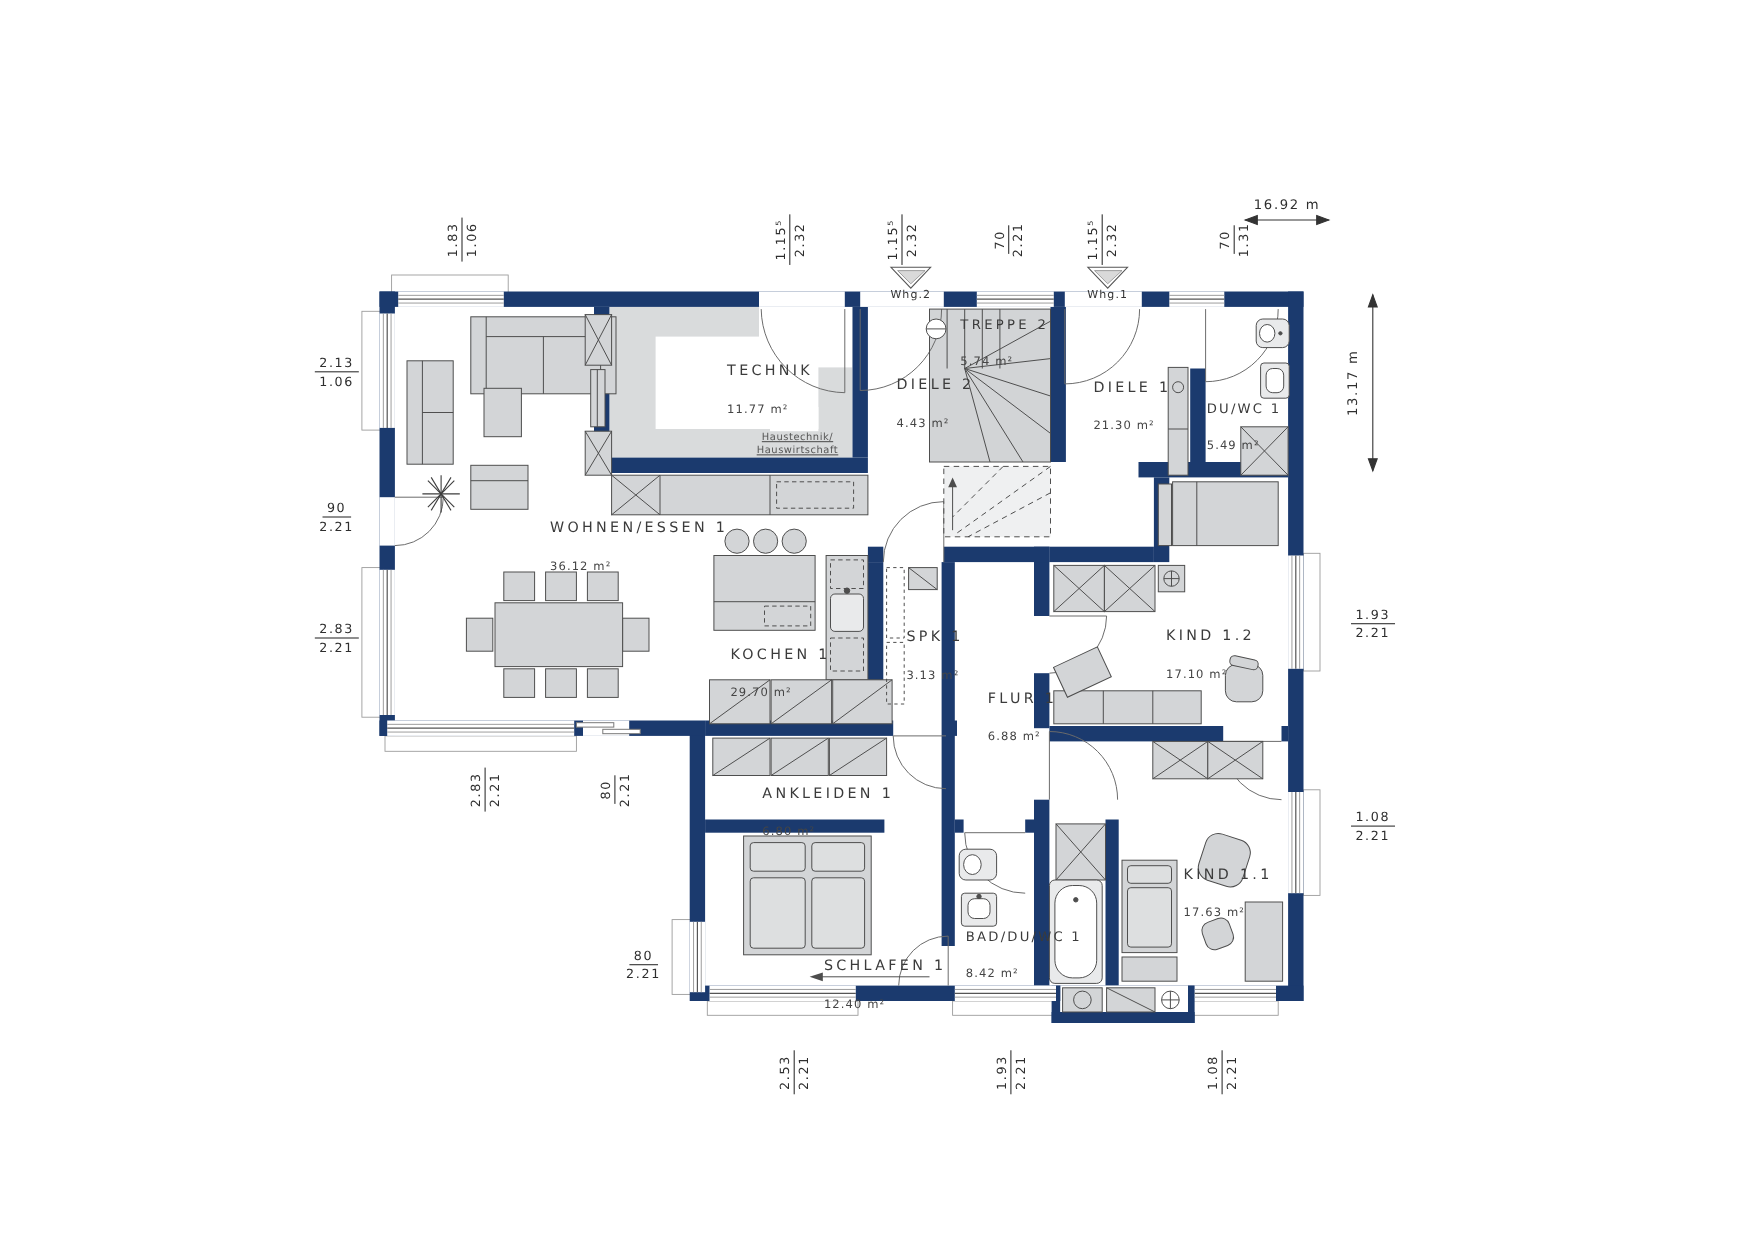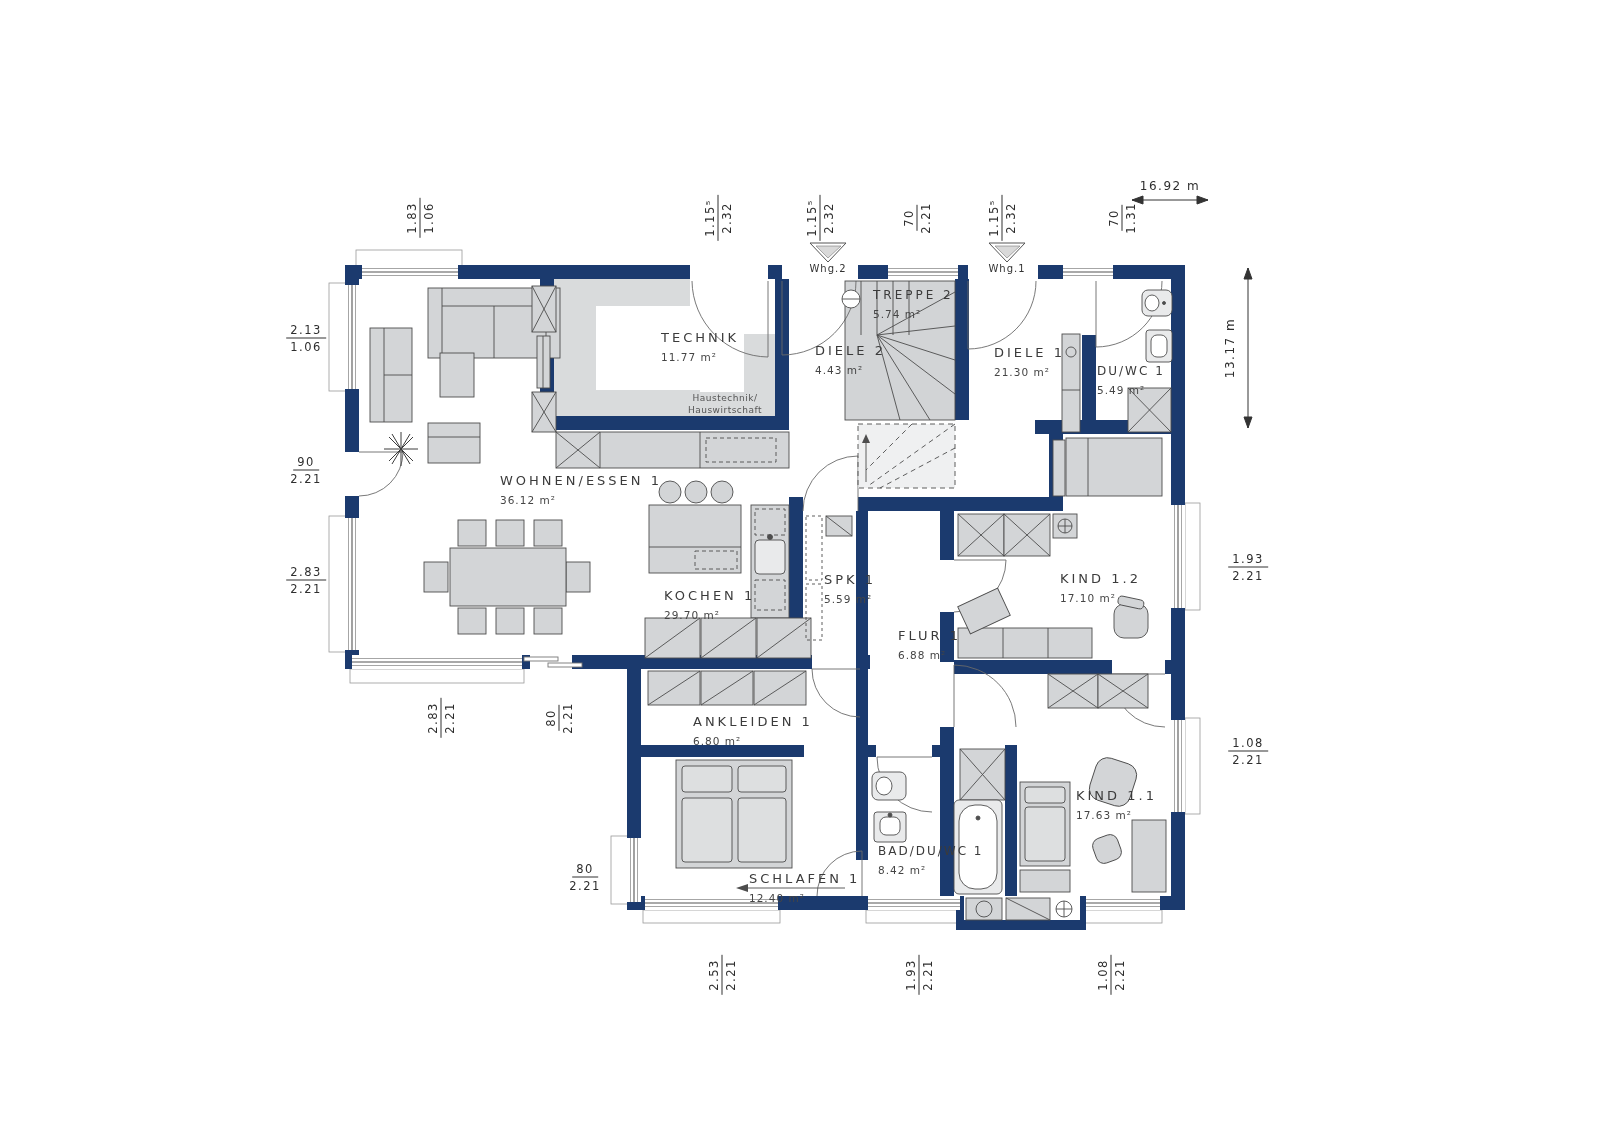--- a/index.html
+++ b/index.html
@@ -1,23 +1,23 @@
 <!DOCTYPE html>
 <html><head>
 <meta charset="utf-8">
 <style>
   html,body{margin:0;padding:0;background:#fff;}
   #stage{position:relative;width:1600px;height:1132px;background:#fff;overflow:hidden;
          font-family:"DejaVu Sans","Liberation Sans",sans-serif;}
   #plan-svg{position:absolute;left:0;top:0;}
   .rlabel{position:absolute;color:#3b3b3b;z-index:5;}
   .rname{font-size:13px;letter-spacing:3px;white-space:nowrap;}
-  .rarea{font-size:10.5px;letter-spacing:1px;margin-top:6px;color:#454545;white-space:nowrap;}
+  .rarea{font-size:10.5px;letter-spacing:1px;margin-top:21px;color:#454545;white-space:nowrap;}
   .subnote{position:absolute;z-index:5;font-size:9px;letter-spacing:.5px;color:#555;
-           text-align:center;line-height:12px;width:140px;}
+           text-align:center;line-height:12px;width:140px;text-decoration:underline;}
   .dim{position:absolute;display:flex;flex-direction:column;align-items:center;z-index:6;
        font-size:11.5px;letter-spacing:1.5px;color:#2e2e2e;white-space:nowrap;
        transform:translate(-50%,-50%);}
   .dim .u{border-bottom:1.2px solid #333;padding:0 4px 1px;}
   .dim .l{padding-top:1px;}
   .dim.rot{transform:translate(-50%,-50%) rotate(-90deg);}
   .ovdim{position:absolute;z-index:6;font-size:12px;letter-spacing:1.5px;color:#2e2e2e;
          white-space:nowrap;transform:translate(-50%,-50%);}
   .ovdim.rot{transform:translate(-50%,-50%) rotate(-90deg);}
   .mlabel{position:absolute;z-index:6;font-size:10px;letter-spacing:1px;color:#333;
@@ -452,21 +452,21 @@
 <div class="rlabel" style="left:500px;top:473px">
   <div class="rname">WOHNEN/ESSEN 1</div>
   <div class="rarea">36.12 m²</div>
 </div>
 <div class="rlabel" style="left:664px;top:588px">
   <div class="rname">KOCHEN 1</div>
   <div class="rarea">29.70 m²</div>
 </div>
 <div class="rlabel" style="left:824px;top:572px">
   <div class="rname">SPK 1</div>
-  <div class="rarea">5.59 m²</div>
+  <div class="rarea">3.13 m²</div>
 </div>
 <div class="rlabel" style="left:898px;top:628px">
   <div class="rname">FLUR 1</div>
   <div class="rarea">6.88 m²</div>
 </div>
 <div class="rlabel" style="left:1060px;top:571px">
   <div class="rname">KIND 1.2</div>
   <div class="rarea">17.10 m²</div>
 </div>
 <div class="rlabel" style="left:693px;top:714px">

